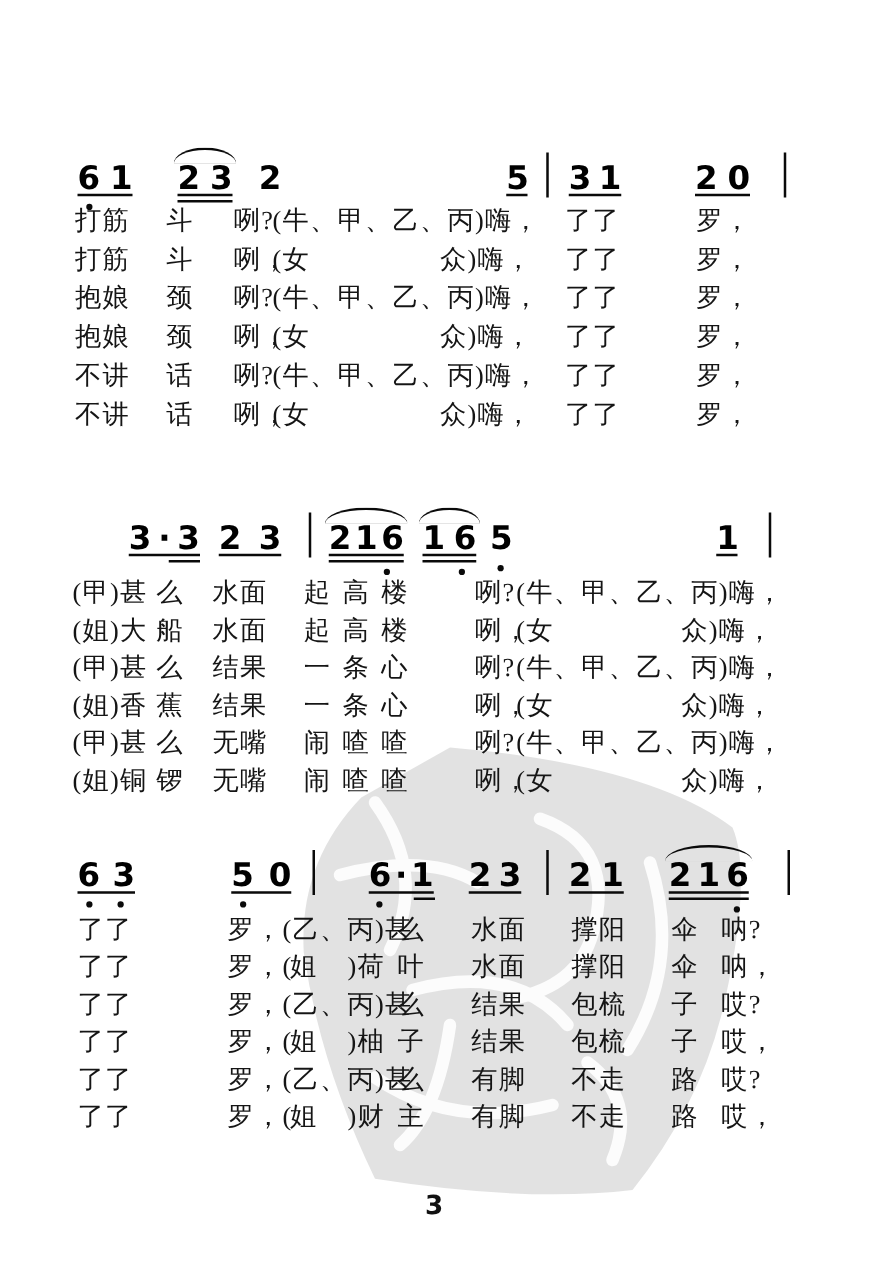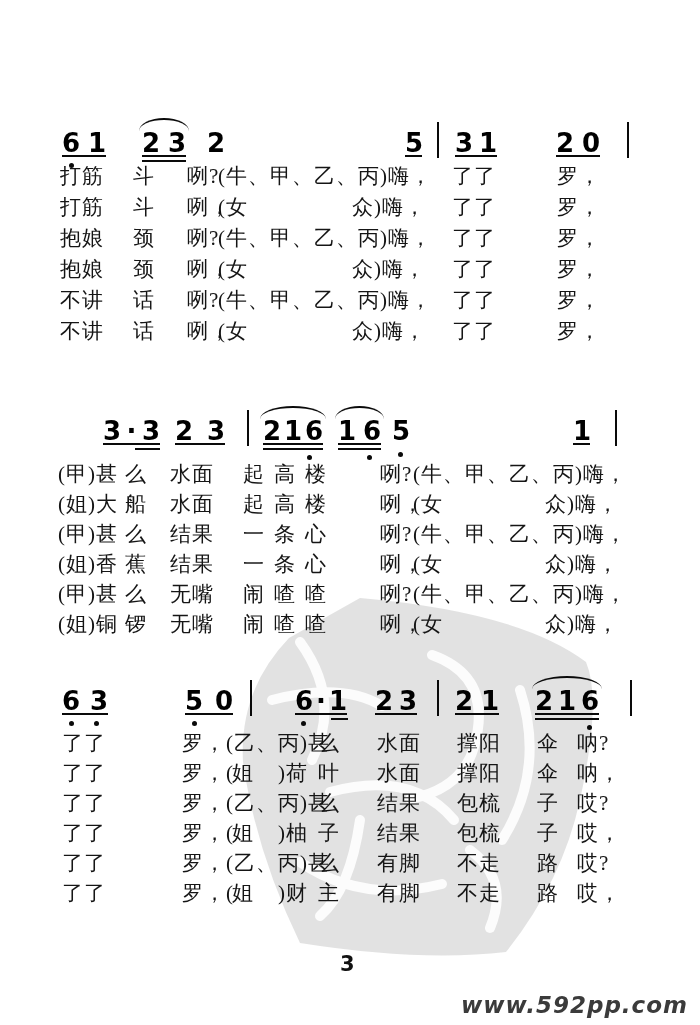--- a/index.html
+++ b/index.html
@@ -318,14 +318,13 @@
       <div class="lyr" style="left: 232px; top: 883px;">姐</div>
       <div class="lyr" style="left: 278px; top: 883px;">)财</div>
       <div class="lyr" style="left: 318px; top: 883px;">主</div>
       <div class="lyr" style="left: 377px; top: 883px;">有脚</div>
       <div class="lyr" style="left: 457px; top: 883px;">不走</div>
       <div class="lyr" style="left: 537px; top: 883px;">路</div>
       <div class="lyr" style="left: 577px; top: 883px;">哎，</div>
     </div>
 
   <div class="page-number">3</div>
-  <div class="url-mark">www.592pp.com</div>
 </div>
 
 </body></html>

